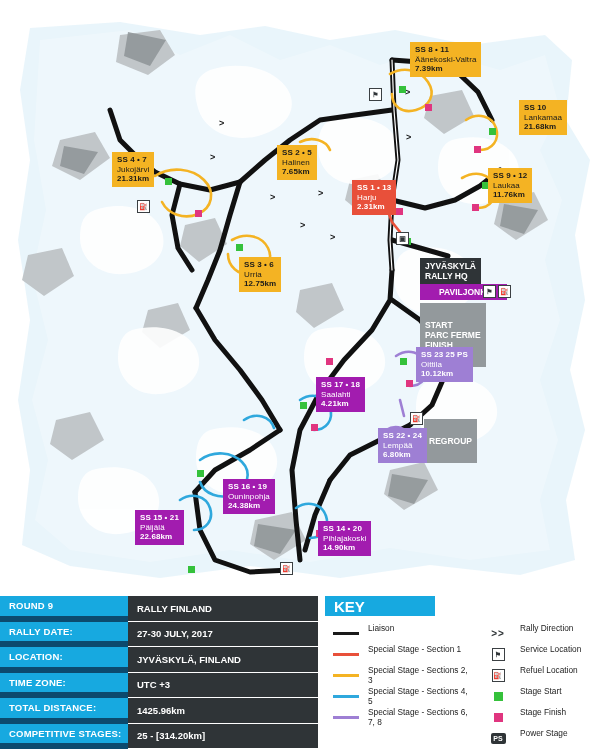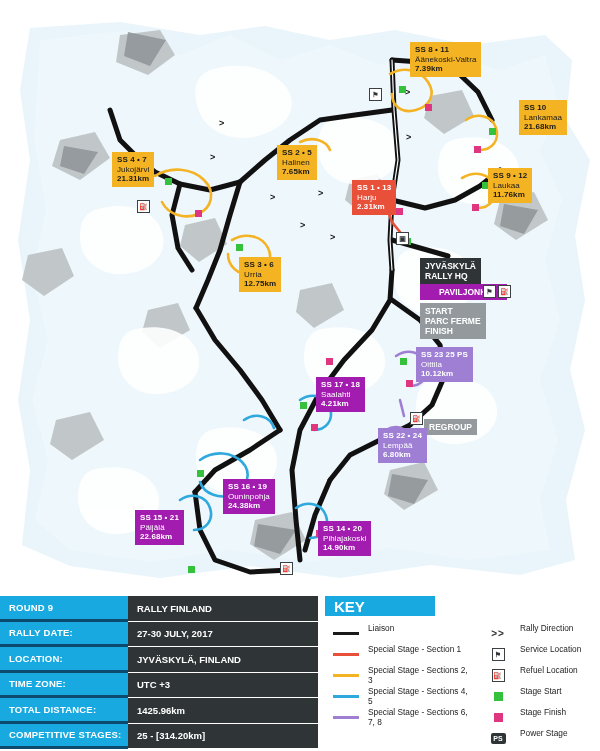--- a/index.html
+++ b/index.html
@@ -54,21 +54,21 @@
     padding: 3px 5px;
     white-space: nowrap;
   }
   .greybox {
     position: absolute;
     background: #93999c;
     color: #ffffff;
     font-size: 8.5px;
     font-weight: bold;
     line-height: 10px;
-    padding: 3px 5px;
+    padding: 17px 5px;
     white-space: nowrap;
   }
   .pavbox {
     position: absolute;
     background: #a21caf;
     color: #ffffff;
     font-size: 8.5px;
     font-weight: bold;
     padding: 3px 18px 3px 19px;
     white-space: nowrap;
@@ -101,21 +101,21 @@
   }
   .row .lbl {
     width: 128px;
     background: #17a9e0;
     color: #ffffff;
     font-size: 9.5px;
     font-weight: bold;
     display: flex; align-items: center;
     padding-left: 9px;
     letter-spacing: 0.2px;
-    border-bottom: 3px solid #0c4a6e;
+    border-bottom: 6px solid #0c4a6e;
   }
   .row .val {
     flex: 1;
     background: #2f3437;
     color: #ffffff;
     font-size: 9.5px;
     font-weight: bold;
     display: flex; align-items: center;
     padding-left: 9px;
     border-bottom: 1px solid #ffffff;

